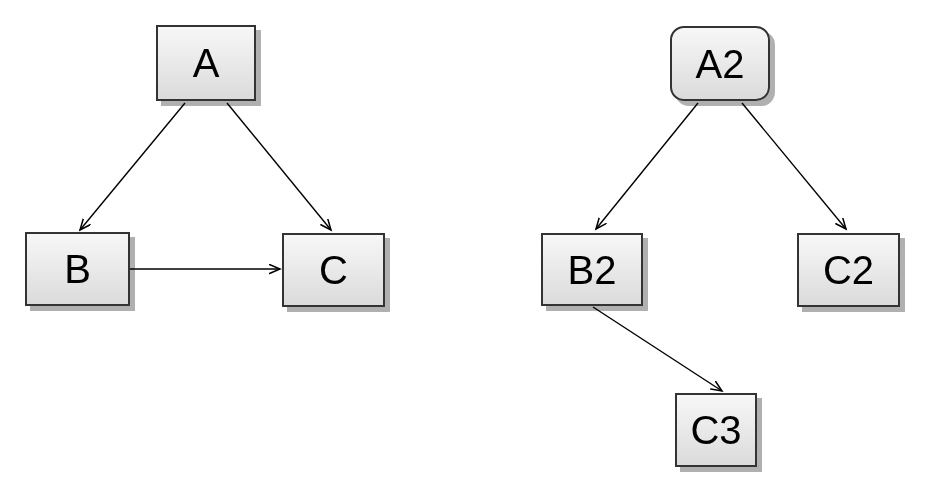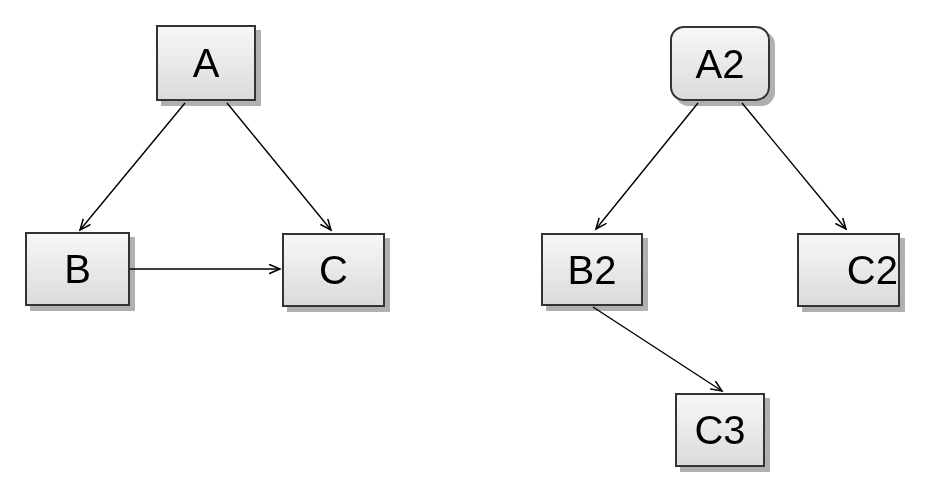--- a/index.html
+++ b/index.html
@@ -55,24 +55,24 @@
     <span class="node-label">C</span>
   </div>
     </div>
     <div class="graph-group">
       <div class="node" style="left: 670px; top: 26px; width: 100px; height: 75px; border-radius: 14px;">
     <span class="node-label">A2</span>
   </div>
       <div class="node" style="left: 541px; top: 233px; width: 102px; height: 73px;">
     <span class="node-label">B2</span>
   </div>
-      <div class="node" style="left: 797px; top: 233px; width: 103px; height: 74px; justify-content: flex-end;">
+      <div class="node" style="left: 797px; top: 233px; width: 103px; height: 74px;">
     <span class="node-label">C2</span>
   </div>
-      <div class="node" style="left: 675px; top: 393px; width: 90px; height: 74px;">
+      <div class="node" style="left: 675px; top: 393px; width: 82px; height: 74px;">
     <span class="node-label">C3</span>
   </div>
     </div>
     <svg id="edges" xmlns="http://www.w3.org/2000/svg" width="940" height="504">
     <defs>
       <marker id="arrowhead" markerUnits="userSpaceOnUse" markerWidth="14" markerHeight="12" refX="11" refY="5" orient="auto">
         <path id="arrowhead-path" d="M0.5,0.5 L11,5 L0.5,9.5" fill="none" stroke="#000000" stroke-width="1.5" stroke-linecap="round"></path>
       </marker>
     </defs>
   <line x1="185" y1="103" x2="80" y2="230" stroke="#000000" stroke-width="1.4" marker-end="url(#arrowhead)"></line>

